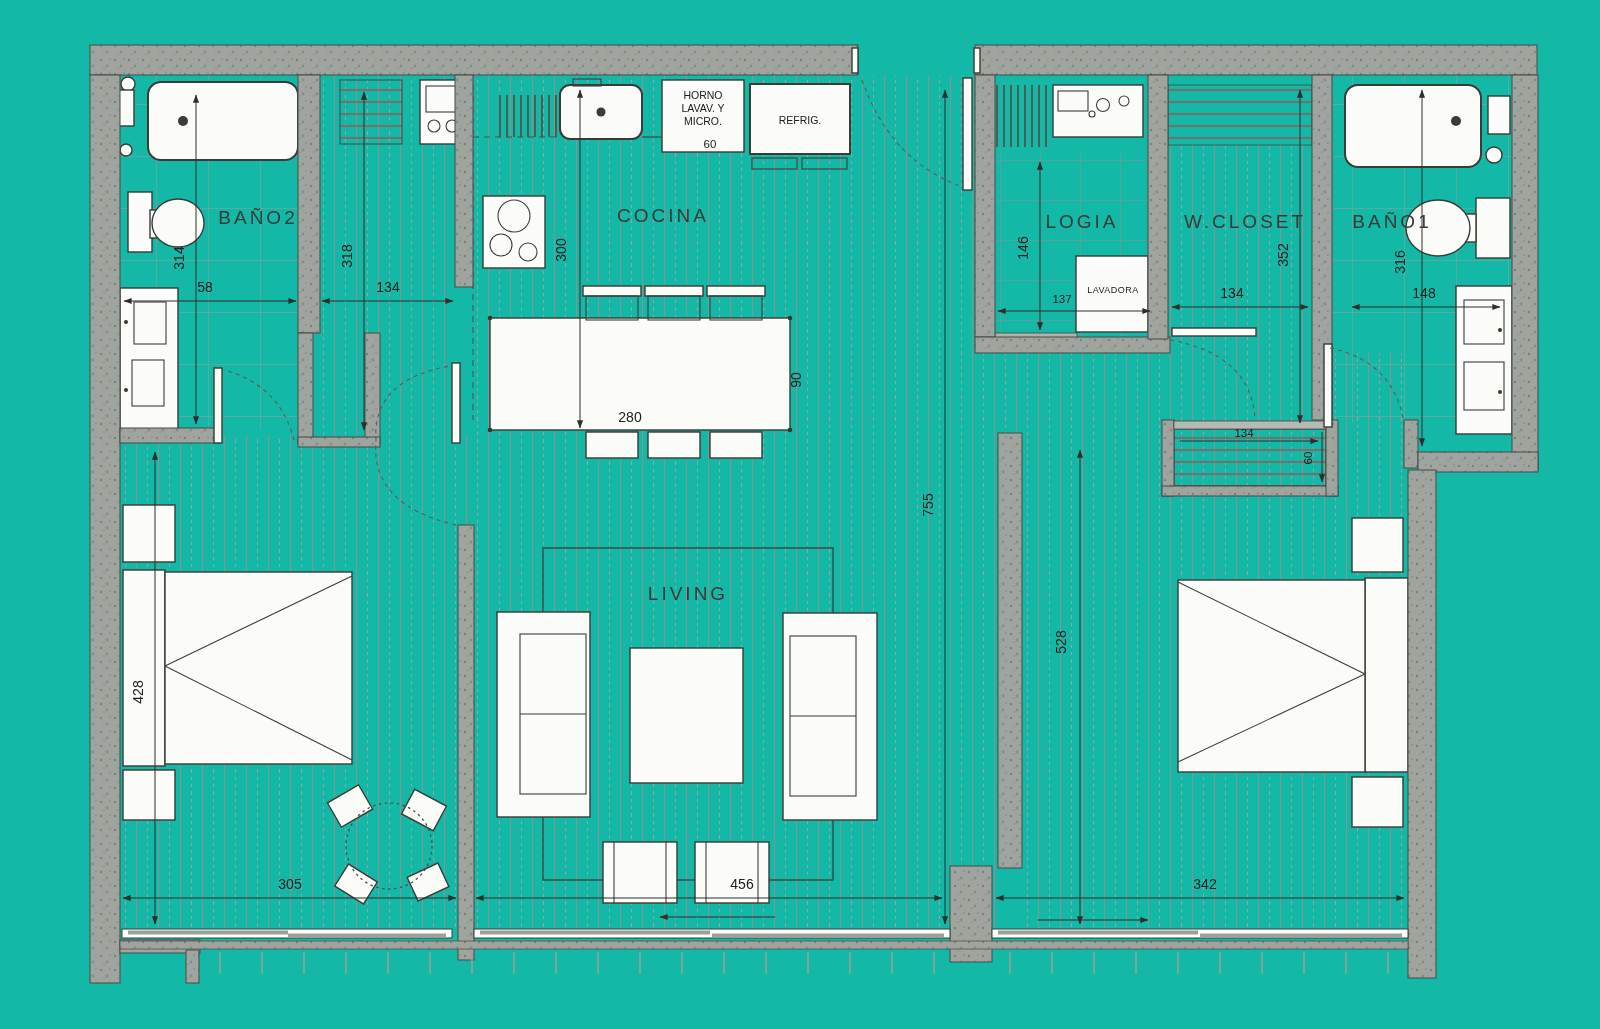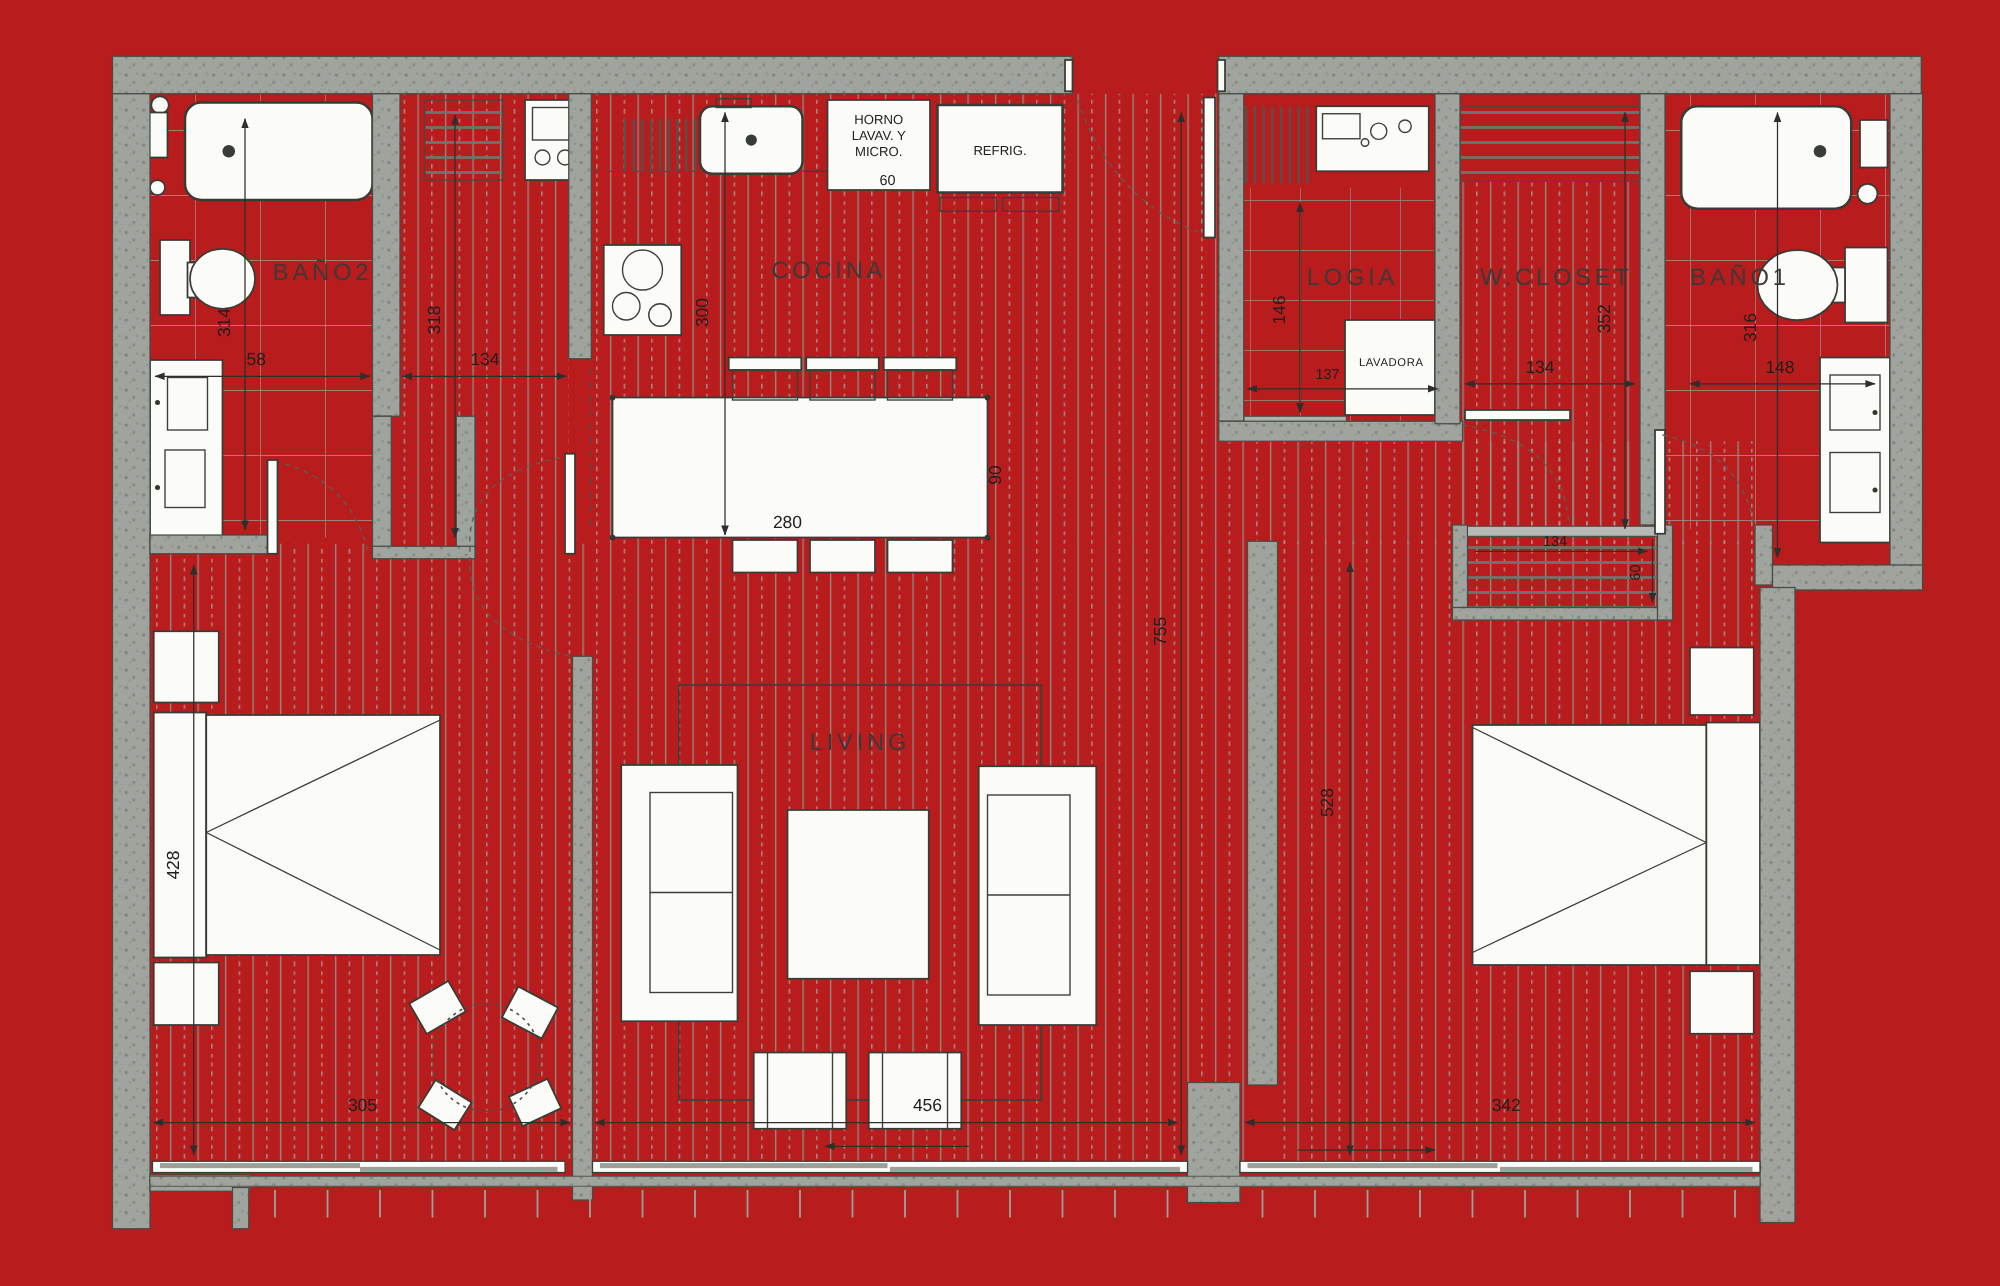--- a/index.html
+++ b/index.html
@@ -1,16 +1,16 @@
 <!DOCTYPE html>
 <html><head>
 <meta charset="utf-8">
 <style>
   html,body{margin:0;padding:0;background:#ffffff;}
-  .canvas{position:relative;width:1600px;height:1029px;background:#b91c1c;overflow:hidden;
+  .canvas{position:relative;width:1600px;height:1029px;background:#14b8a6;overflow:hidden;
           font-family:"Liberation Sans",sans-serif;}
   svg{position:absolute;left:0;top:0;}
   .wall{fill:url(#wallp);stroke:#474b45;stroke-width:1;}
   .fix{fill:#fbfbf7;stroke:#383c36;stroke-width:1.4;}
   .fix2{fill:#fbfbf7;stroke:#383c36;stroke-width:2;}
   .thin{fill:none;stroke:#3b3f3a;stroke-width:1.1;}
   .dim{stroke:#2e2e2c;stroke-width:1;fill:none;}
   .arc{fill:none;stroke:#5a5e58;stroke-width:1.1;stroke-dasharray:4 4;}
   .dash{fill:none;stroke:#4a4e48;stroke-width:1;stroke-dasharray:6 5;}
   .dimtxt{font:14px "Liberation Sans",sans-serif;fill:#20201e;text-anchor:middle;}

